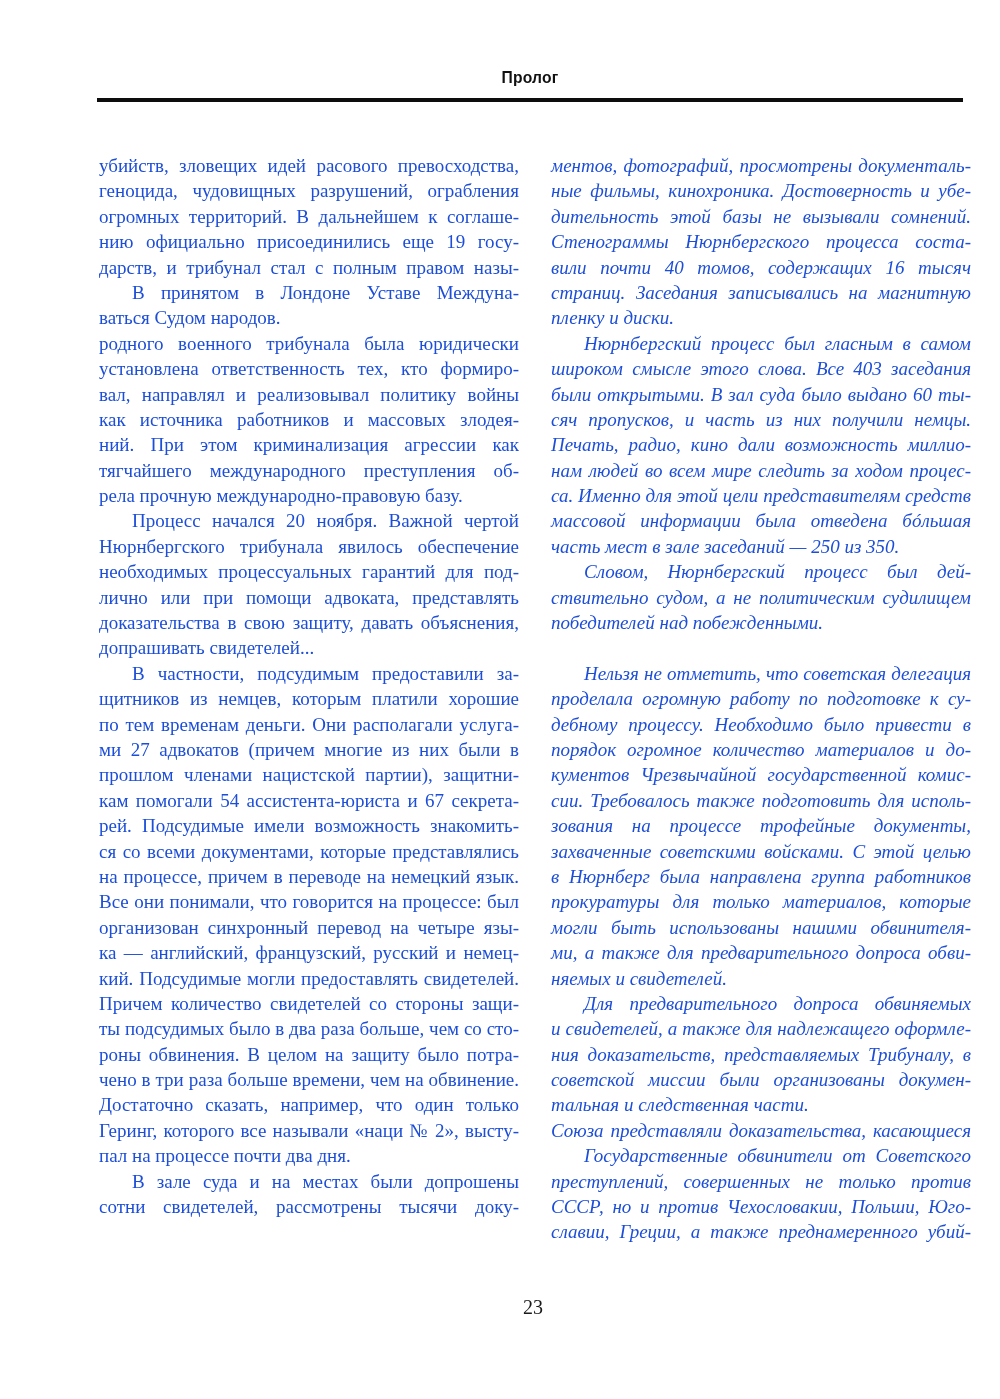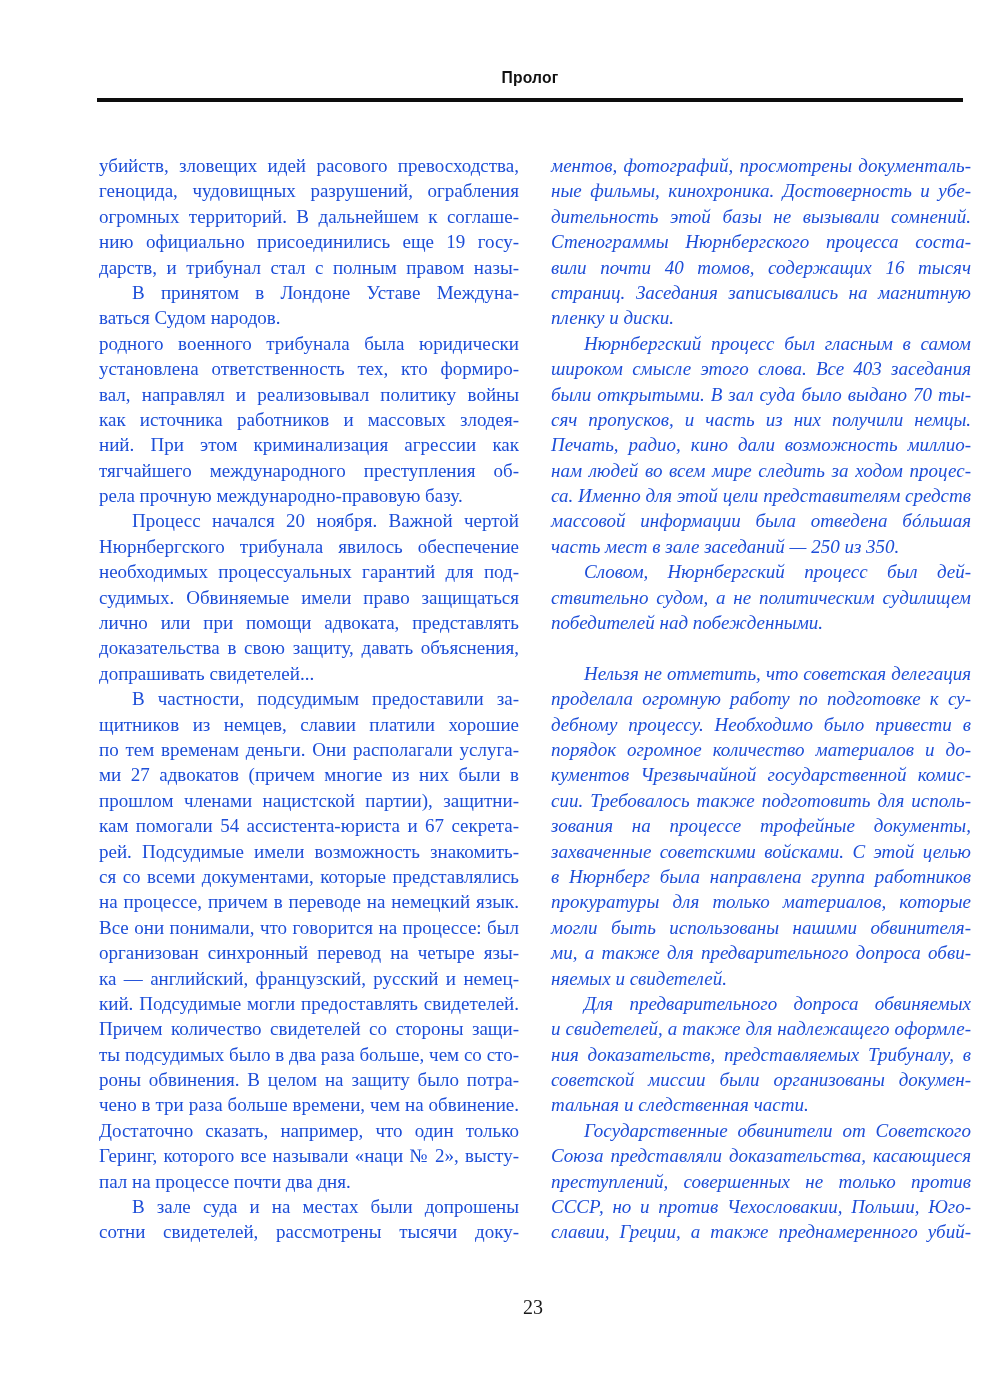--- a/index.html
+++ b/index.html
@@ -92,26 +92,25 @@
     <span class="line">родного военного трибунала была юридически</span>
     <span class="line">установлена ответственность тех, кто формиро-</span>
     <span class="line">вал, направлял и реализовывал политику войны</span>
     <span class="line">как источника работников и массовых злодея-</span>
     <span class="line">ний. При этом криминализация агрессии как</span>
     <span class="line">тягчайшего международного преступления об-</span>
     <span class="line last">рела прочную международно-правовую базу.</span>
     <span class="line indent">Процесс начался 20 ноября. Важной чертой</span>
     <span class="line">Нюрнбергского трибунала явилось обеспечение</span>
     <span class="line">необходимых процессуальных гарантий для под-</span>
-    <span class="line">судимых. Обвиняемые имели право защищаться</span>
     <span class="line">лично или при помощи адвоката, представлять</span>
     <span class="line">доказательства в свою защиту, давать объяснения,</span>
     <span class="line last">допрашивать свидетелей...</span>
     <span class="line indent">В частности, подсудимым предоставили за-</span>
-    <span class="line">щитников из немцев, славии платили хорошие</span>
+    <span class="line">щитников из немцев, которым платили хорошие</span>
     <span class="line">по тем временам деньги. Они располагали услуга-</span>
     <span class="line">ми 27 адвокатов (причем многие из них были в</span>
     <span class="line">прошлом членами нацистской партии), защитни-</span>
     <span class="line">кам помогали 54 ассистента-юриста и 67 секрета-</span>
     <span class="line">рей. Подсудимые имели возможность знакомить-</span>
     <span class="line">ся со всеми документами, которые представлялись</span>
     <span class="line">на процессе, причем в переводе на немецкий язык.</span>
     <span class="line">Все они понимали, что говорится на процессе: был</span>
     <span class="line">организован синхронный перевод на четыре язы-</span>
     <span class="line">ка — английский, французский, русский и немец-</span>
@@ -129,21 +128,21 @@
 <div class="column col-right">
     <span class="line">ментов, фотографий, просмотрены документаль-</span>
     <span class="line">ные фильмы, кинохроника. Достоверность и убе-</span>
     <span class="line">дительность этой базы не вызывали сомнений.</span>
     <span class="line">Стенограммы Нюрнбергского процесса соста-</span>
     <span class="line">вили почти 40 томов, содержащих 16 тысяч</span>
     <span class="line">страниц. Заседания записывались на магнитную</span>
     <span class="line last">пленку и диски.</span>
     <span class="line indent">Нюрнбергский процесс был гласным в самом</span>
     <span class="line">широком смысле этого слова. Все 403 заседания</span>
-    <span class="line">были открытыми. В зал суда было выдано 70 ты-</span>
+    <span class="line">были открытыми. В зал суда было выдано 60 ты-</span>
     <span class="line">сяч пропусков, и часть из них получили немцы.</span>
     <span class="line">Печать, радио, кино дали возможность миллио-</span>
     <span class="line">нам людей во всем мире следить за ходом процес-</span>
     <span class="line">са. Именно для этой цели представителям средств</span>
     <span class="line">массовой информации была отведена бóльшая</span>
     <span class="line last">часть мест в зале заседаний — 250 из 350.</span>
     <span class="line indent">Словом, Нюрнбергский процесс был дей-</span>
     <span class="line">ствительно судом, а не политическим судилищем</span>
     <span class="line last">победителей над побежденными.</span>
     <span class="line last gap"></span>
@@ -158,20 +157,20 @@
     <span class="line">в Нюрнберг была направлена группа работников</span>
     <span class="line">прокуратуры для только материалов, которые</span>
     <span class="line">могли быть использованы нашими обвинителя-</span>
     <span class="line">ми, а также для предварительного допроса обви-</span>
     <span class="line last">няемых и свидетелей.</span>
     <span class="line indent">Для предварительного допроса обвиняемых</span>
     <span class="line">и свидетелей, а также для надлежащего оформле-</span>
     <span class="line">ния доказательств, представляемых Трибуналу, в</span>
     <span class="line">советской миссии были организованы докумен-</span>
     <span class="line last">тальная и следственная части.</span>
+    <span class="line">Союза представляли доказательства, касающиеся</span>
     <span class="line indent">Государственные обвинители от Советского</span>
-    <span class="line">Союза представляли доказательства, касающиеся</span>
     <span class="line">преступлений, совершенных не только против</span>
     <span class="line">СССР, но и против Чехословакии, Польши, Юго-</span>
     <span class="line">славии, Греции, а также преднамеренного убий-</span>
   </div>
 
 <div class="folio"><span>23</span></div>
 
 </body></html>

